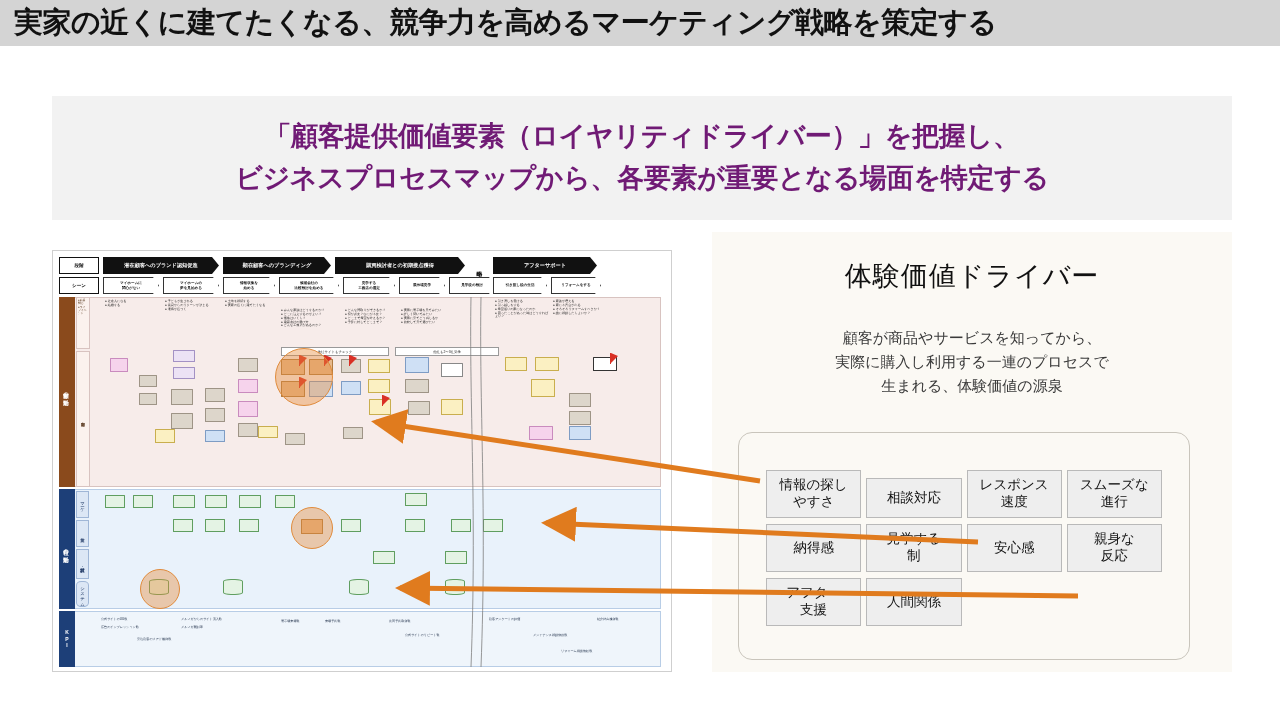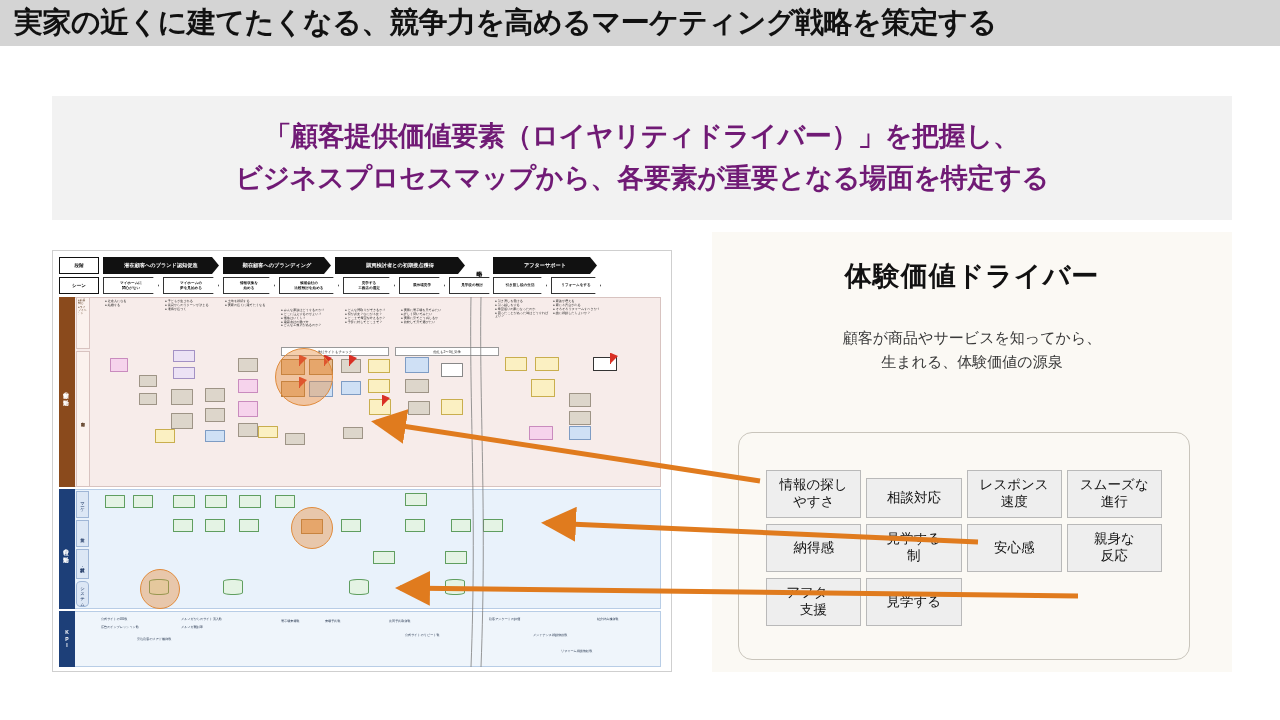--- a/index.html
+++ b/index.html
@@ -90,21 +90,21 @@
   #arrow-layer{ position:absolute; left:0; top:0; width:1280px; height:720px;
                 pointer-events:none; }
 
   
   #right-panel{
     position:absolute; left:712px; top:232px; width:520px; height:440px;
     background:#fbf9f4;
   }
   #driver-heading{
     position:absolute; left:712px; top:258px; width:520px;
-    text-align:center; font-size:27px; font-weight:bold; color:#111;
+    text-align:center; font-size:27px; font-weight:normal; color:#111;
     letter-spacing:1px;
   }
   #driver-desc{
     position:absolute; left:730px; top:326px; width:484px;
     text-align:center; font-size:15px; color:#3a3a3a; line-height:1.6;
   }
   #driver-box{
     position:absolute; left:738px; top:432px; width:452px; height:228px;
     border:1.5px solid #c9c5bc; border-radius:14px; background:transparent;
   }
@@ -328,20 +328,21 @@
     <div class="hl-circle" style="left:87px;top:318px;width:40px;height:40px;"></div>
   </div>
 </div>
 
 <div id="right-panel"></div>
 
 <div id="driver-heading">体験価値ドライバー</div>
 
 <div id="driver-desc">
   <div>顧客が商品やサービスを知ってから、</div>
+  <div>実際に購入し利用する一連のプロセスで</div>
   <div>生まれる、体験価値の源泉</div>
 </div>
 
 <div id="driver-box"></div>
 
 <div id="driver-grid">
   <div class="driver-cell" style="white-space: pre-line;">情報の探し
 やすさ</div>
   <div class="driver-cell" style="white-space: pre-line; margin-top: 8px;">相談対応</div>
   <div class="driver-cell" style="white-space: pre-line;">レスポンス
@@ -349,21 +350,21 @@
   <div class="driver-cell" style="white-space: pre-line;">スムーズな
 進行</div>
   <div class="driver-cell" style="white-space: pre-line;">納得感</div>
   <div class="driver-cell" style="white-space: pre-line;">見学する
 制</div>
   <div class="driver-cell" style="white-space: pre-line;">安心感</div>
   <div class="driver-cell" style="white-space: pre-line;">親身な
 反応</div>
   <div class="driver-cell" style="white-space: pre-line;">アフター
 支援</div>
-  <div class="driver-cell" style="white-space: pre-line;">見学する</div>
+  <div class="driver-cell" style="white-space: pre-line;">人間関係</div>
 </div>
 
 <svg id="arrow-layer">
   <defs>
     <marker id="ah" markerWidth="7" markerHeight="7" refX="6" refY="3.5" orient="auto">
       <polygon points="0,0 7,3.5 0,7" fill="#e07b1e"></polygon>
     </marker>
   </defs>
 
   <line x1="760" y1="481" x2="376" y2="422" stroke="#e07b1e" stroke-width="5" marker-end="url(#ah)"></line>

